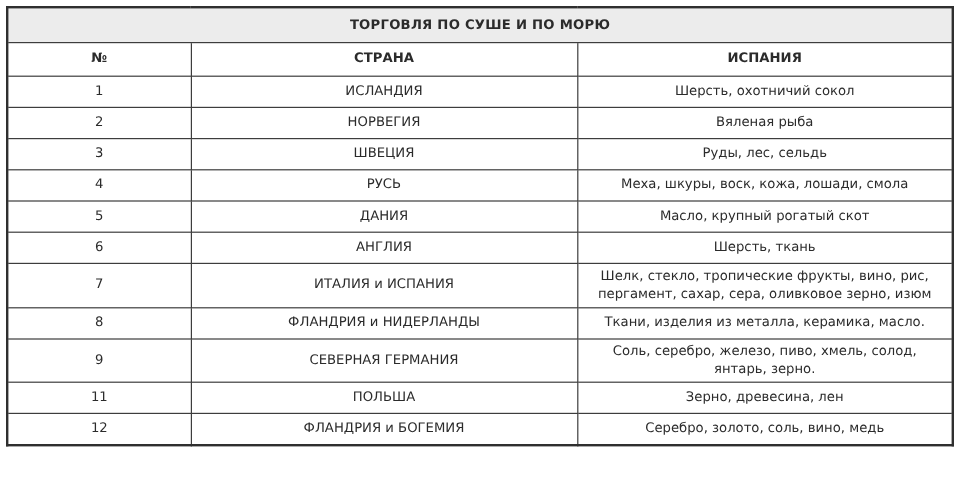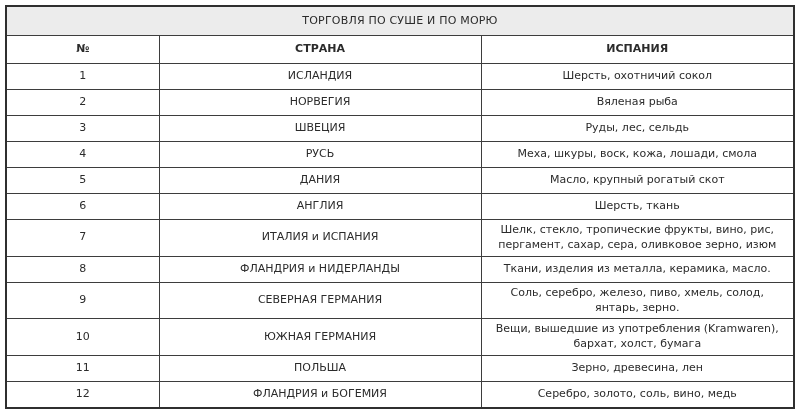--- a/index.html
+++ b/index.html
@@ -34,21 +34,21 @@
   table.trade-table {
     border: 2px solid #2f2f2f;
   }
   col.col-num     { width: 153px; }
   col.col-country { width: 322px; }
   col.col-goods   { width: 313px; }
 
   tr.title-row td {
     background: #ececec;
     height: 22px;
-    font-weight: 400;
+    font-weight: 700;
     letter-spacing: 0.2px;
     margin-left: 36px;
   }
   tr.header-row th {
     height: 21px;
     font-weight: 700;
     background: #ffffff;
   }
   tr.data-row td {
     height: 19px;
@@ -123,25 +123,20 @@
     <td>ФЛАНДРИЯ и НИДЕРЛАНДЫ</td>
     <td>Ткани, изделия из металла, керамика, масло.</td>
   </tr>
 
   <tr class="data-row">
     <td>9</td>
     <td>СЕВЕРНАЯ ГЕРМАНИЯ</td>
     <td>Соль, серебро, железо, пиво, хмель, солод, янтарь, зерно.</td>
   </tr>
 
-  <tr class="data-row">
-    <td>10</td>
-    <td>ЮЖНАЯ ГЕРМАНИЯ</td>
-    <td>Вещи, вышедшие из употребления (Kramwaren), бархат, холст, бумага</td>
-  </tr>
 
   <tr class="data-row">
     <td>11</td>
     <td>ПОЛЬША</td>
     <td>Зерно, древесина, лен</td>
   </tr>
 
   <tr class="data-row">
     <td>12</td>
     <td>ФЛАНДРИЯ и БОГЕМИЯ</td>

